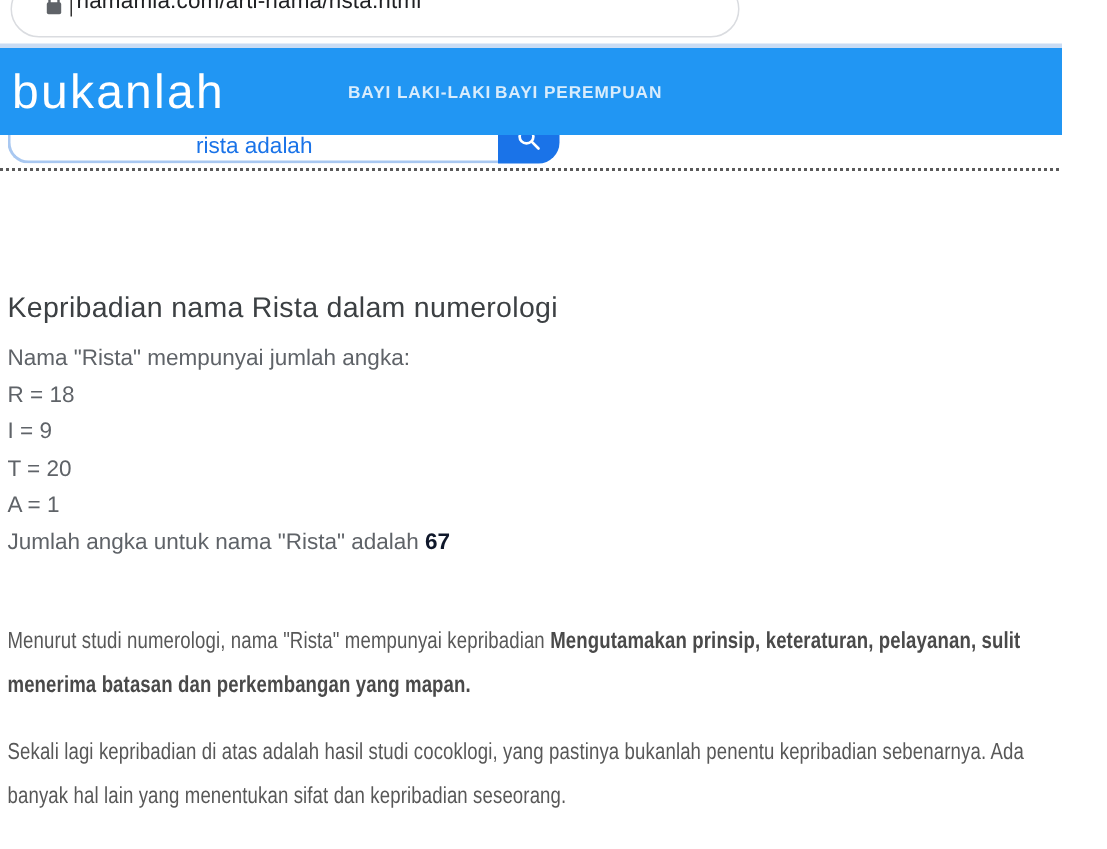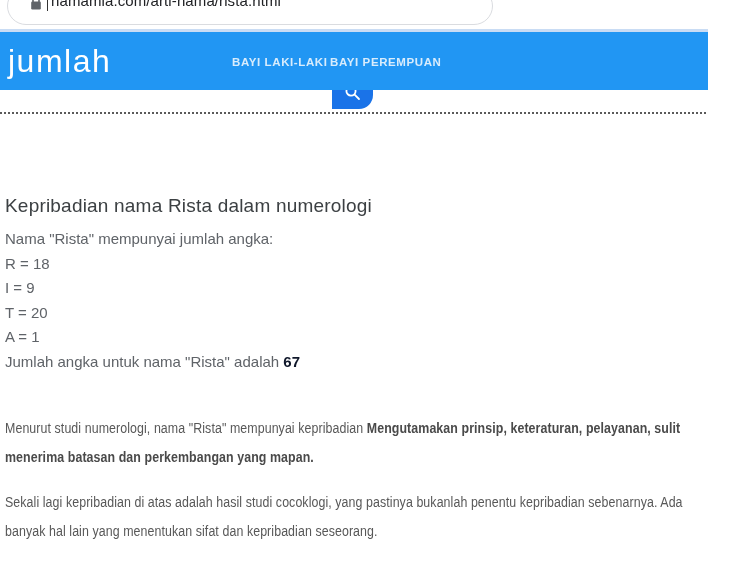--- a/index.html
+++ b/index.html
@@ -87,25 +87,26 @@
           <rect x="1.2" y="6.5" width="9.6" height="8" rx="1.2" fill="#5f6368"></rect>
         </svg>
       </span>
       <span class="caret"></span>
       <span class="url">namamia.com/arti-nama/rista.html</span>
     </div>
   </div>
   <div class="blue-sep"></div>
 
   <div class="site-header">
-    <span class="logo">jumlah</span>
+    <span class="logo">bukanlah</span>
     <span class="nav-item nav-1">BAYI LAKI-LAKI</span>
     <span class="nav-item nav-2">BAYI PEREMPUAN</span>
   </div>
 
+  <input class="sfield f1" type="text" value="rista adalah" style="">
   <button class="sbtn b1">
     <span>
       <svg width="17" height="17" viewBox="0 0 17 17">
         <circle cx="7" cy="7" r="4.6" fill="none" stroke="#ffffff" stroke-width="1.8"></circle>
         <line x1="10.6" y1="10.6" x2="15" y2="15" stroke="#ffffff" stroke-width="1.8" stroke-linecap="round"></line>
       </svg>
     </span>
   </button>
 
   <button class="sbtn b2">

